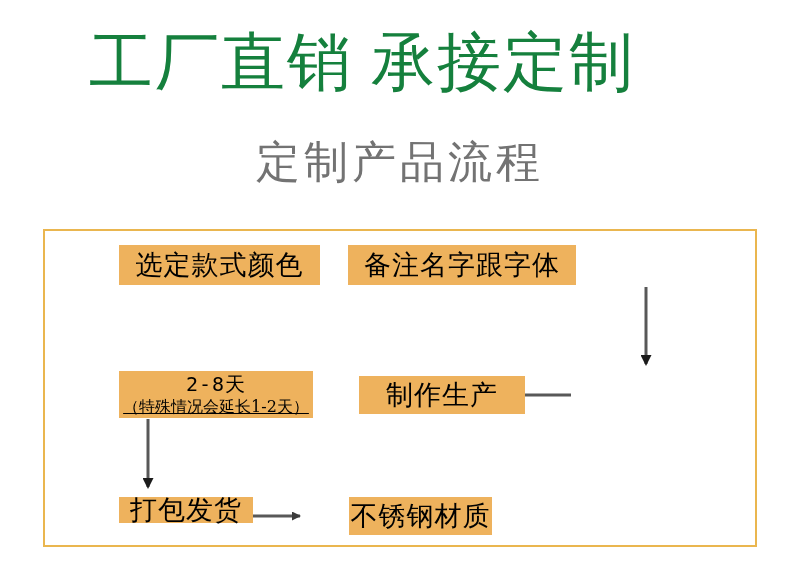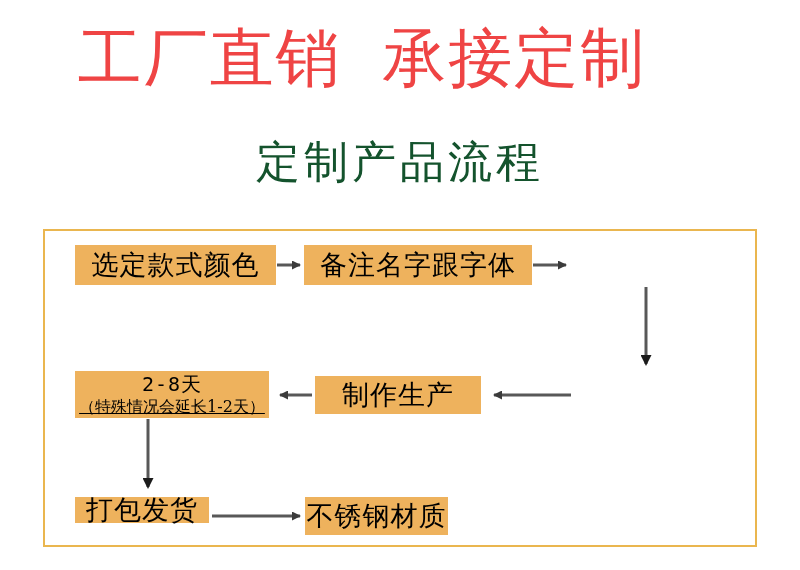--- a/index.html
+++ b/index.html
@@ -22,40 +22,40 @@
     background: #ffffff;
   }
 
   
   .main-title {
     position: absolute;
     left: 0;
     top: 26px;
     width: 724px;
     text-align: center;
-    font-family: Liberation Mono, monospace;
+    font-family: Liberation Serif, serif;
     font-size: 64px;
     line-height: 74px;
     font-weight: 400;
-    color: #ef4444;
+    color: #15803d;
     letter-spacing: 2px;
     white-space: pre;
   }
 
   .sub-title {
     position: absolute;
     left: 0;
     top: 134px;
     width: 800px;
     text-align: center;
     font-family: "DejaVu Serif", "Liberation Serif", serif;
     font-size: 44px;
     line-height: 56px;
     font-weight: 400;
-    color: #14532d;
+    color: #737373;
     letter-spacing: 4px;
     white-space: pre;
   }
 
   
   .flow-frame {
     position: absolute;
     left: 43px;
     top: 229px;
     width: 714px;
@@ -72,20 +72,21 @@
     color: #000000;
     font-family: "DejaVu Serif", "Liberation Serif", serif;
     font-weight: 400;
     display: flex;
     align-items: center;
     justify-content: center;
     box-sizing: border-box;
     text-align: center;
     line-height: 1.1;
     letter-spacing: 1px;
+    margin-left: 44px;
   }
 
   .node-lg { font-size: 27px; }
 
   .node-stack {
     flex-direction: column;
     justify-content: center;
     line-height: 1.15;
   }
   .node-stack .line1 {

